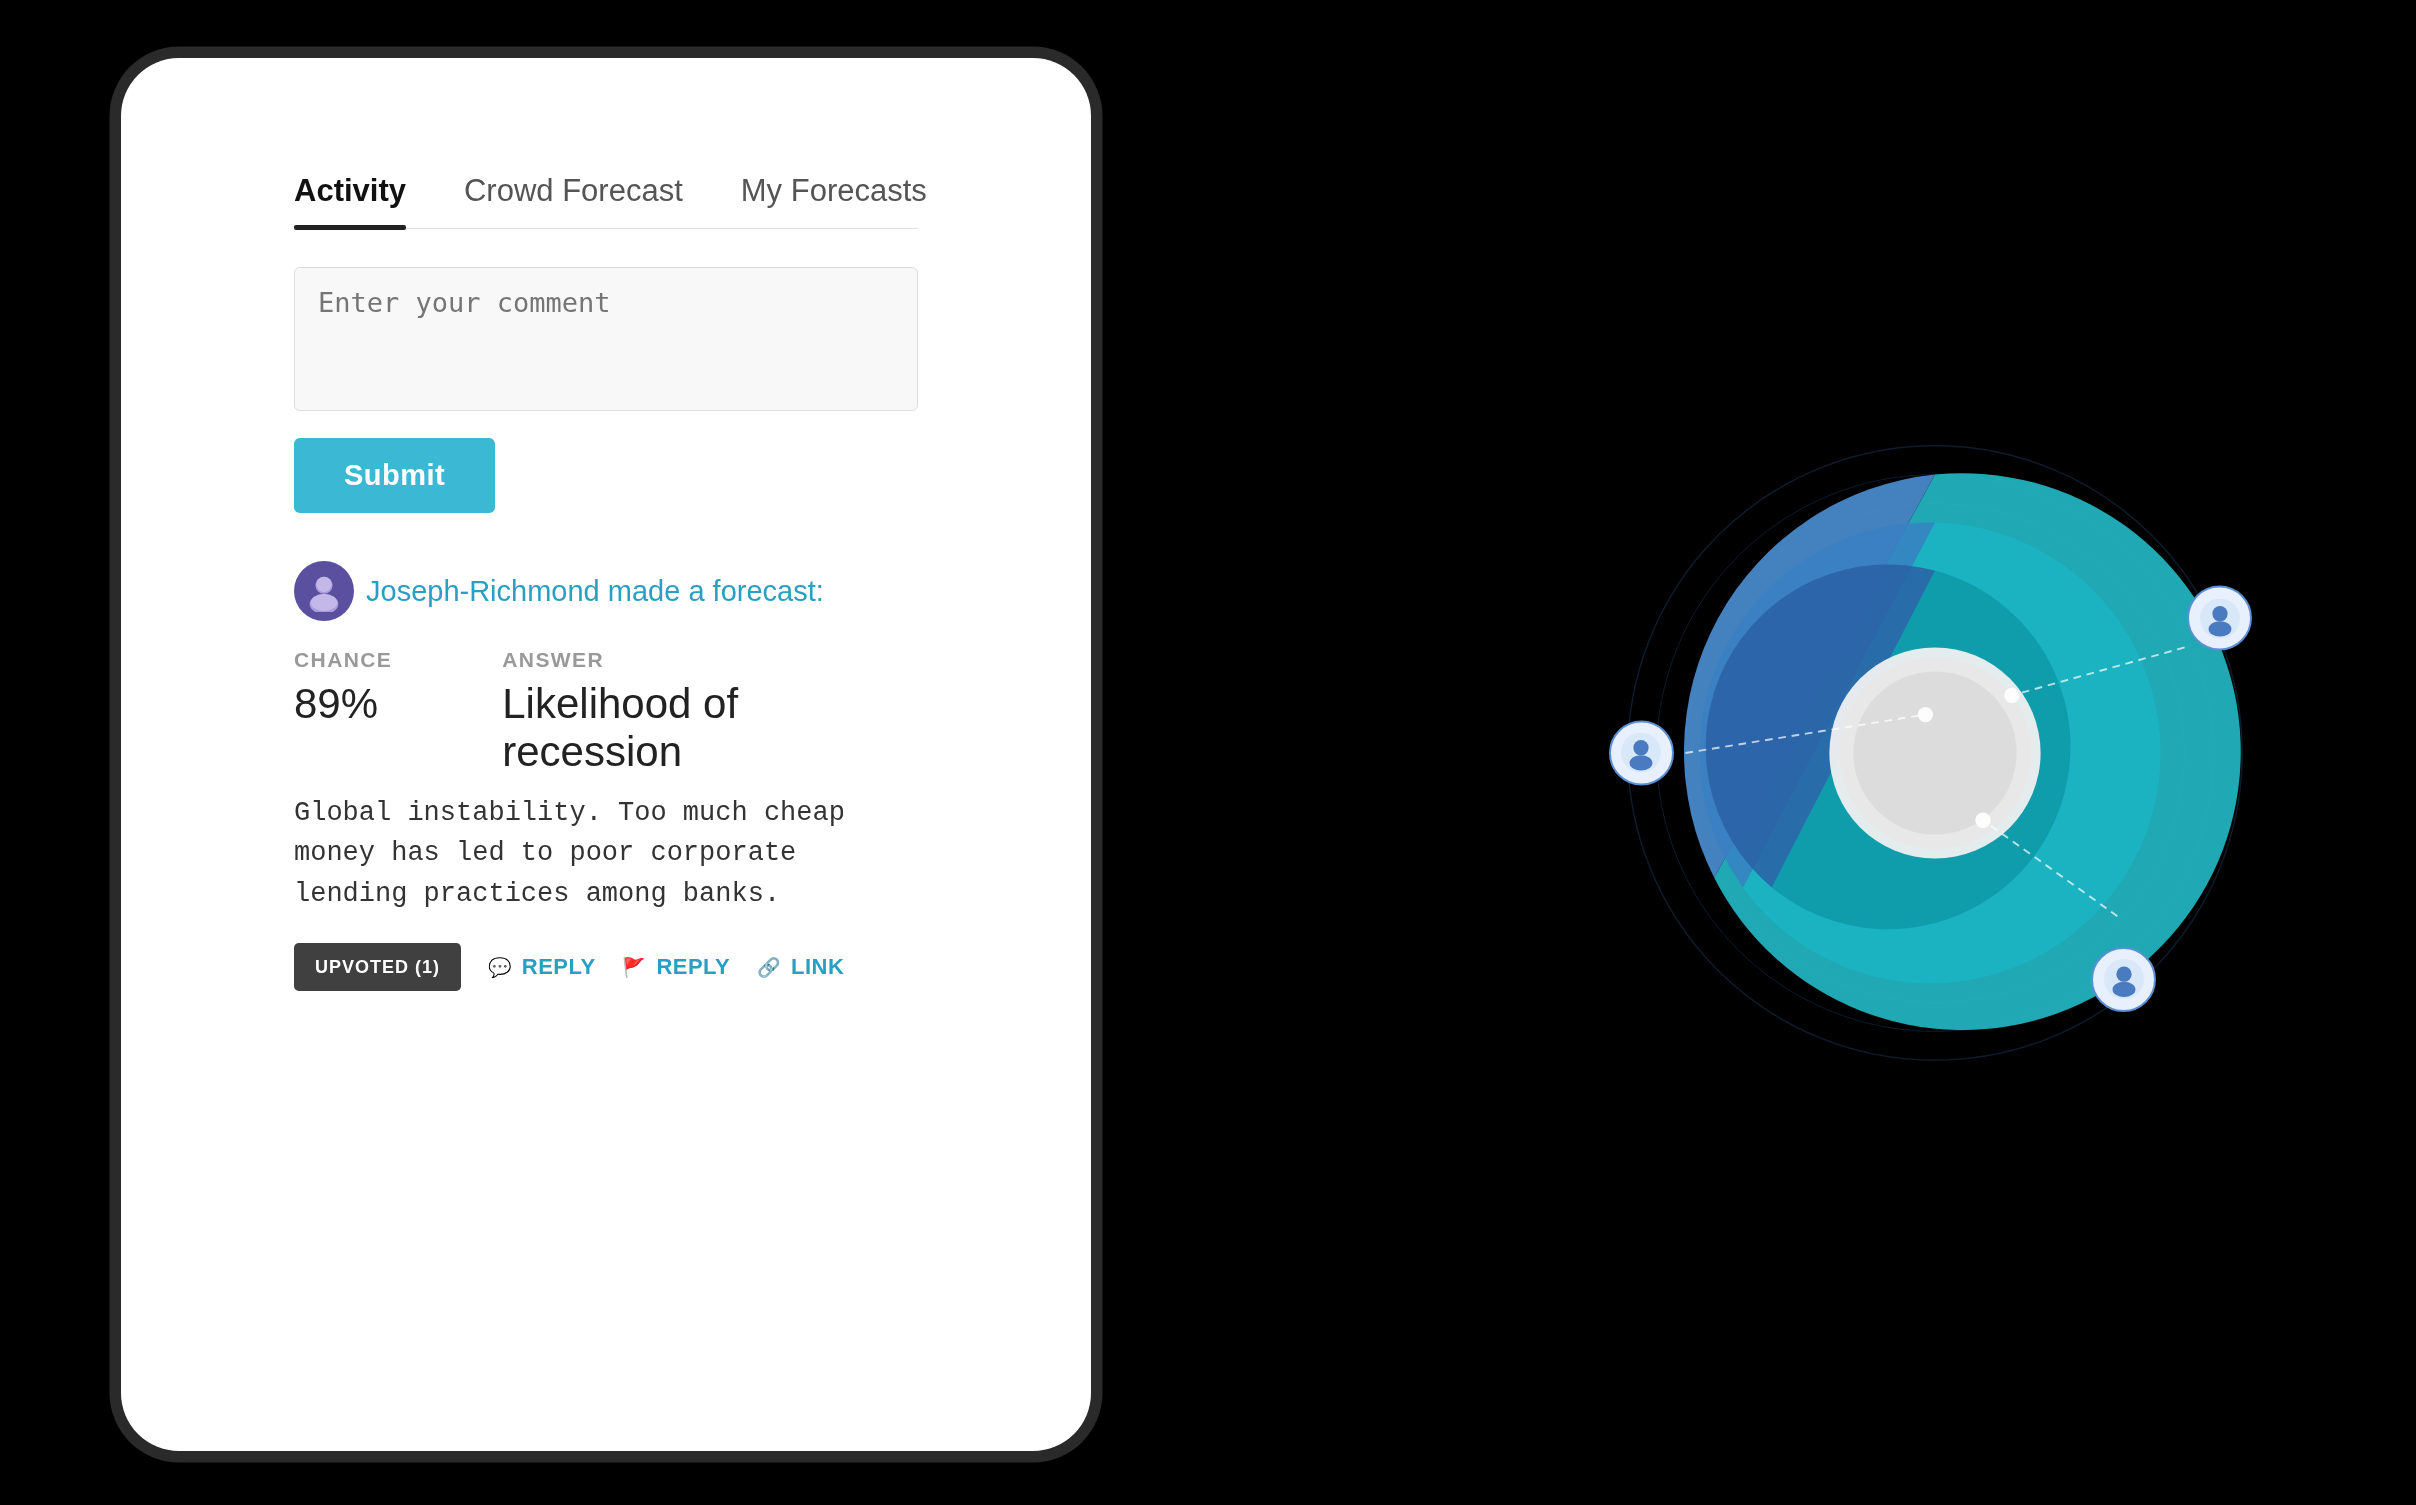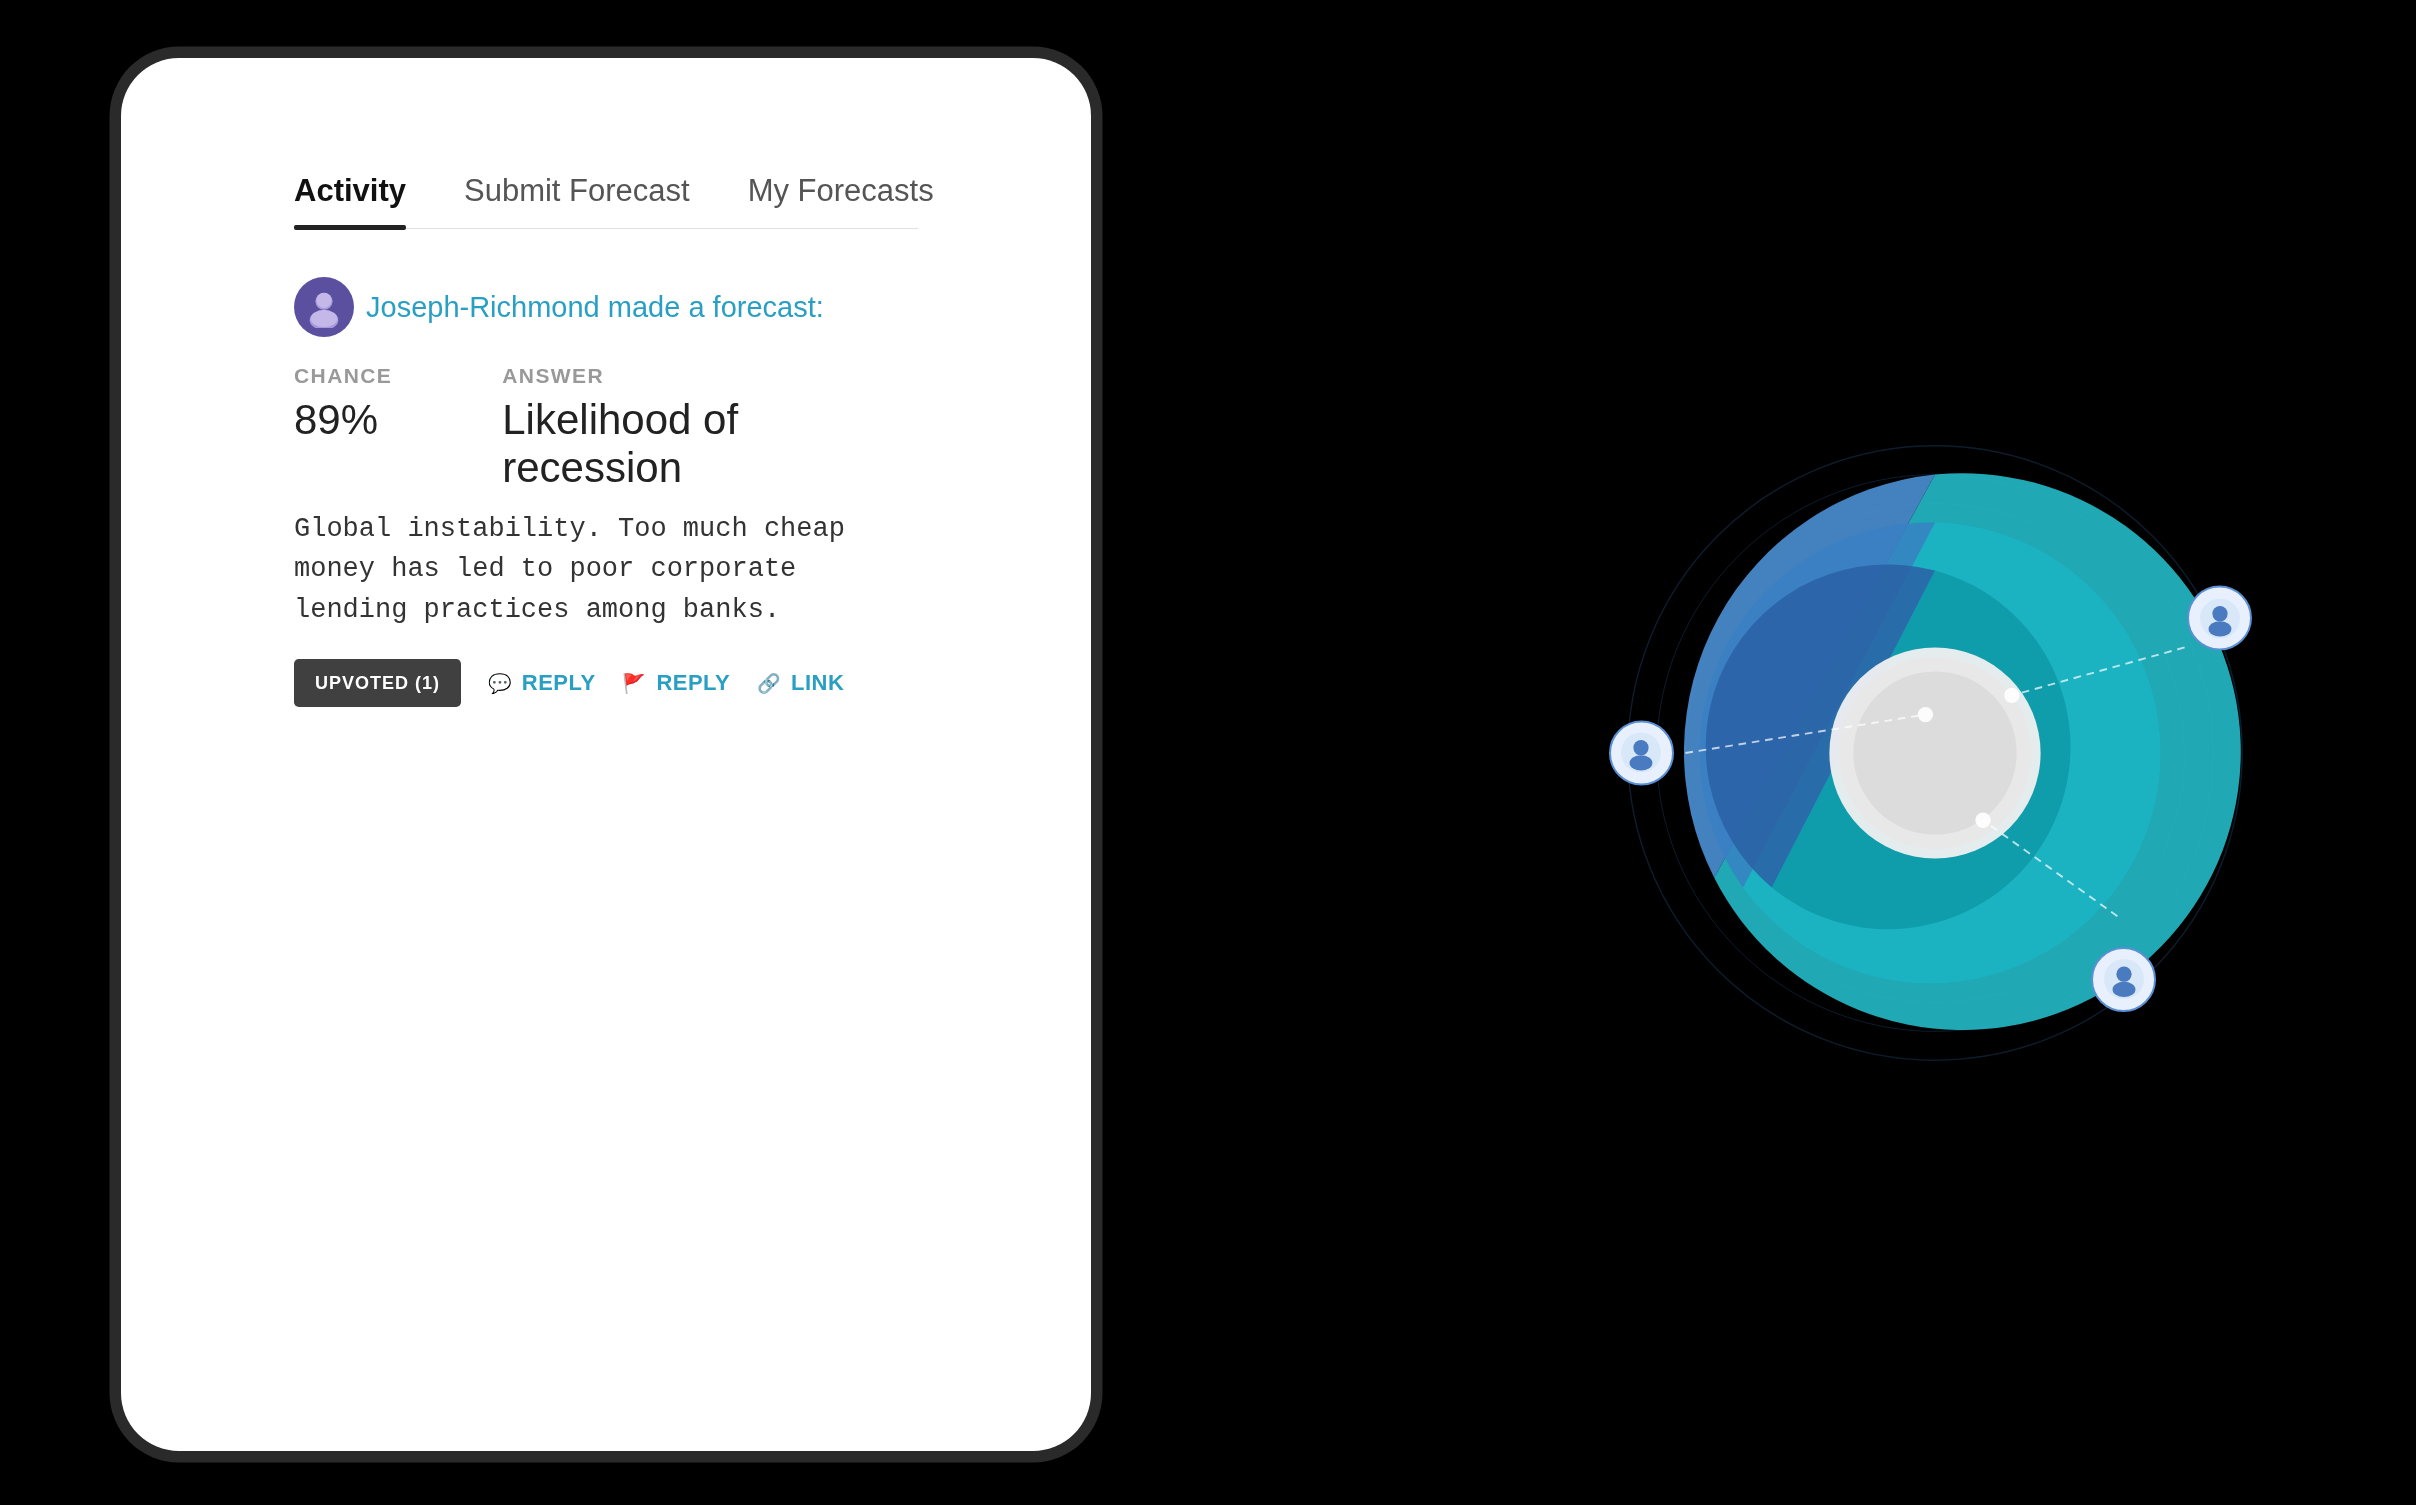--- a/index.html
+++ b/index.html
@@ -262,27 +262,33 @@
 
 <div class="scene">
 
   <div class="tablet">
 
     <div class="tabs">
       <div class="tab active">
         <span>Activity</span>
       </div>
       <div class="tab">
-        <span>Submit Forecast</span>
+        <span>Crowd Forecast</span>
       </div>
       <div class="tab">
         <span>My Forecasts</span>
       </div>
     </div>
 
+    <div class="comment-area">
+      <textarea class="comment-textarea" placeholder="Enter your comment" style=""></textarea>
+      <button class="submit-btn">
+        <span>Submit</span>
+      </button>
+    </div>
 
     <div class="activity-item">
       <div class="activity-header">
         <div class="avatar">
           <svg viewBox="0 0 44 44" fill="none" xmlns="http://www.w3.org/2000/svg">
             <circle cx="22" cy="16" r="9" fill="#a89adc"></circle>
             <ellipse cx="22" cy="36" rx="15" ry="10" fill="#a89adc"></ellipse>
             <circle cx="22" cy="15" r="8" fill="#c4b8e8"></circle>
             <ellipse cx="22" cy="34" rx="14" ry="9" fill="#c4b8e8"></ellipse>
           </svg>

